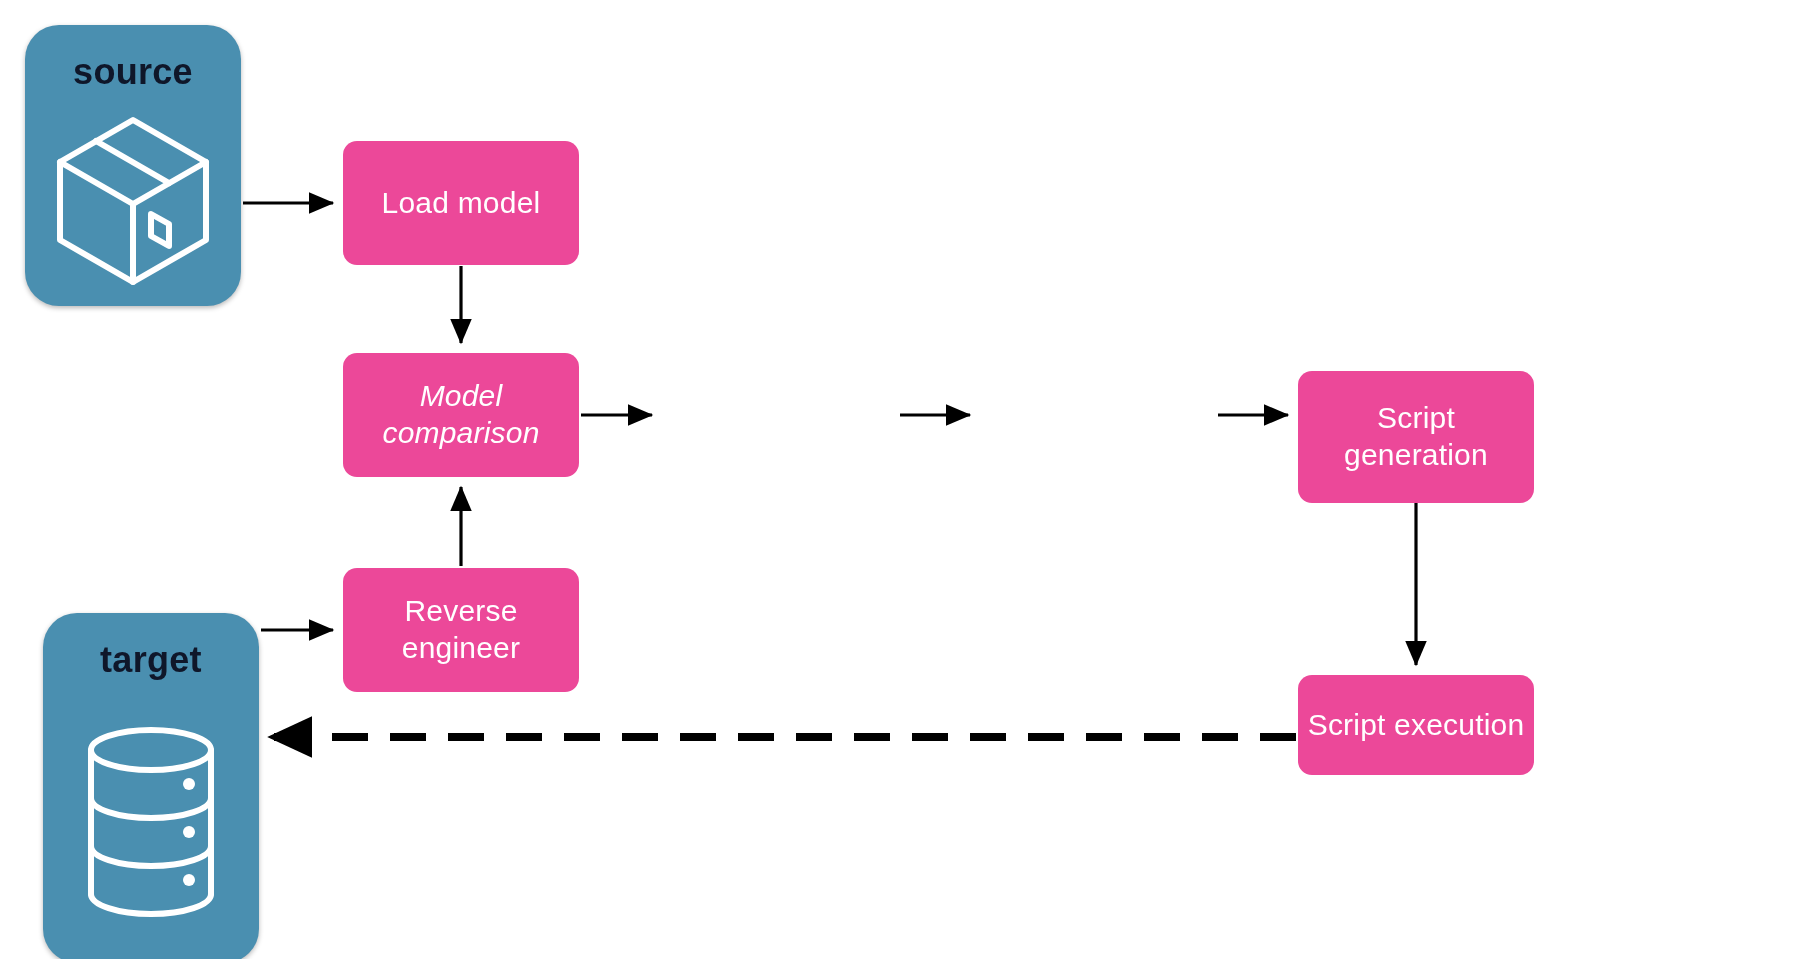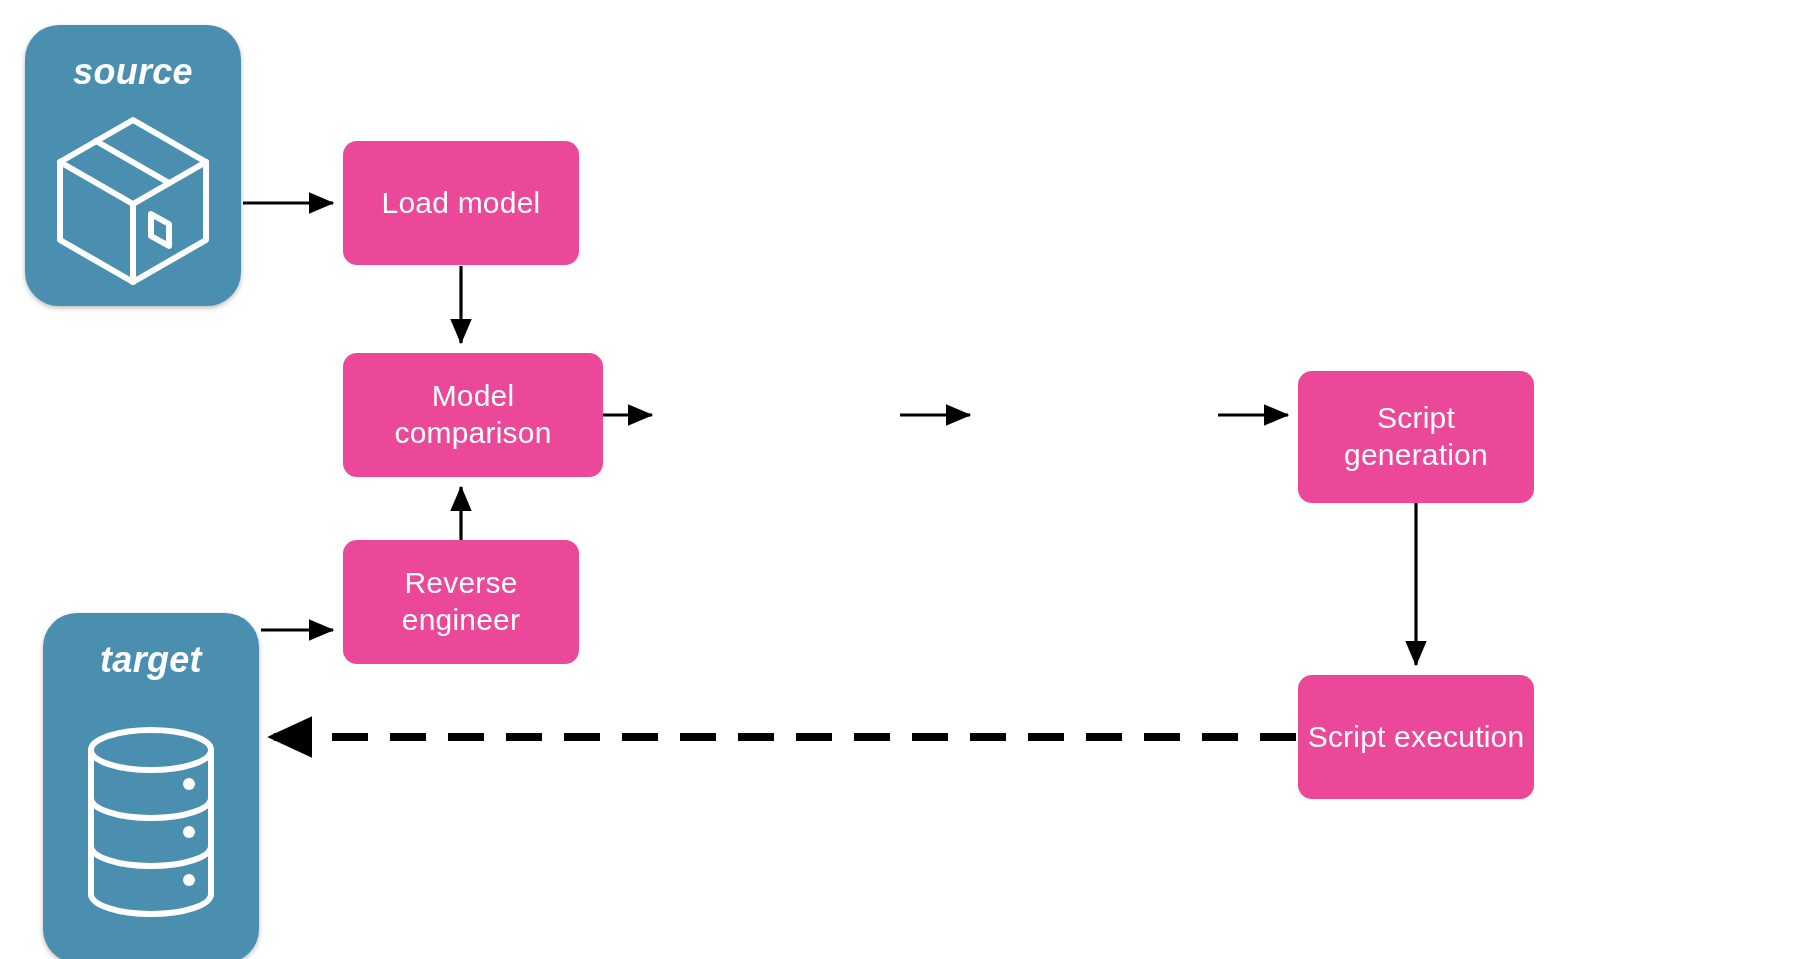--- a/index.html
+++ b/index.html
@@ -49,24 +49,23 @@
   .endpoint {
     background: #4a8fb0;
     border-radius: 34px;
     flex-direction: column;
     justify-content: flex-start;
     box-shadow: 0 2px 5px rgba(0,0,0,0.28);
   }
   .endpoint .ep-title {
     font-size: 36px;
     font-weight: bold;
-    color: #ffffff;
+    color: #0f172a;
     margin-top: 26px;
     letter-spacing: 0.3px;
-    font-style: italic;
   }
   .endpoint .ep-icon {
     flex: 1;
     display: flex;
     align-items: center;
     justify-content: center;
     width: 100%;
   }
   .ep-icon svg { display: block; }
 </style>
@@ -149,31 +148,31 @@
         <circle cx="114" cy="110" r="6" fill="#ffffff" stroke="none"></circle>
         <circle cx="114" cy="158" r="6" fill="#ffffff" stroke="none"></circle>
       </svg>
     </div>
   </div>
 
   <div class="node process" style="left:343px; top:141px; width:236px; height:124px;">
     <span class="label">Load model</span>
   </div>
 
-  <div class="node process" style="left:343px; top:353px; width:260px; height:124px;">
+  <div class="node process" style="left:343px; top:353px; width:236px; height:124px;font-style:italic;">
     <span class="label">Model comparison</span>
   </div>
 
 
 
   <div class="node process" style="left:1298px; top:353px; width:236px; height:132px;margin-top:18px;">
     <span class="label">Script generation</span>
   </div>
 
-  <div class="node process" style="left:1298px; top:675px; width:236px; height:124px;">
+  <div class="node process" style="left:1298px; top:675px; width:236px; height:100px;">
     <span class="label">Script execution</span>
   </div>
 
-  <div class="node process" style="left:343px; top:540px; width:236px; height:124px;">
+  <div class="node process" style="left:343px; top:568px; width:236px; height:124px;">
     <span class="label">Reverse engineer</span>
   </div>
 
 </div>
 
 </body></html>

